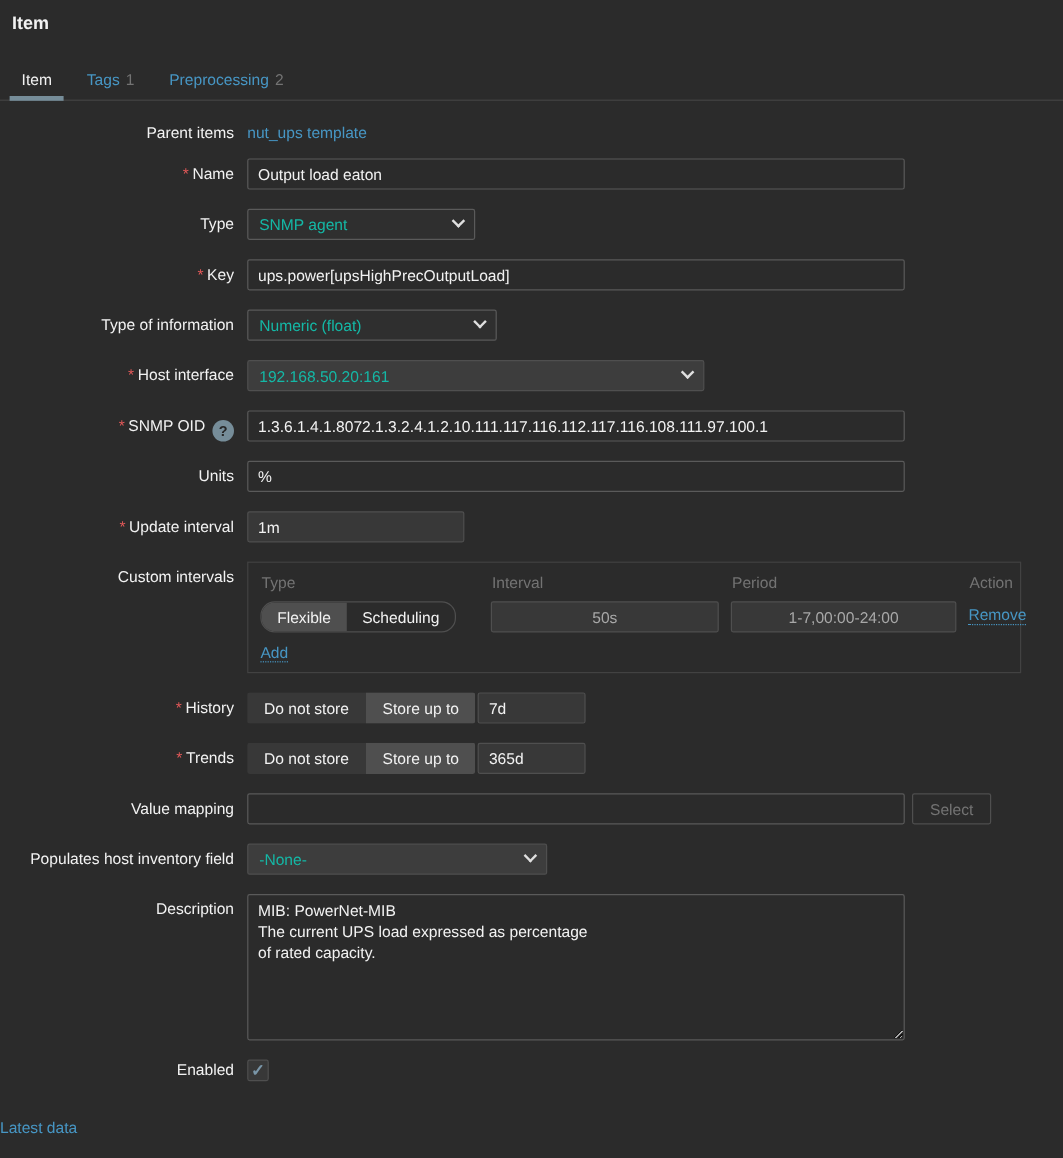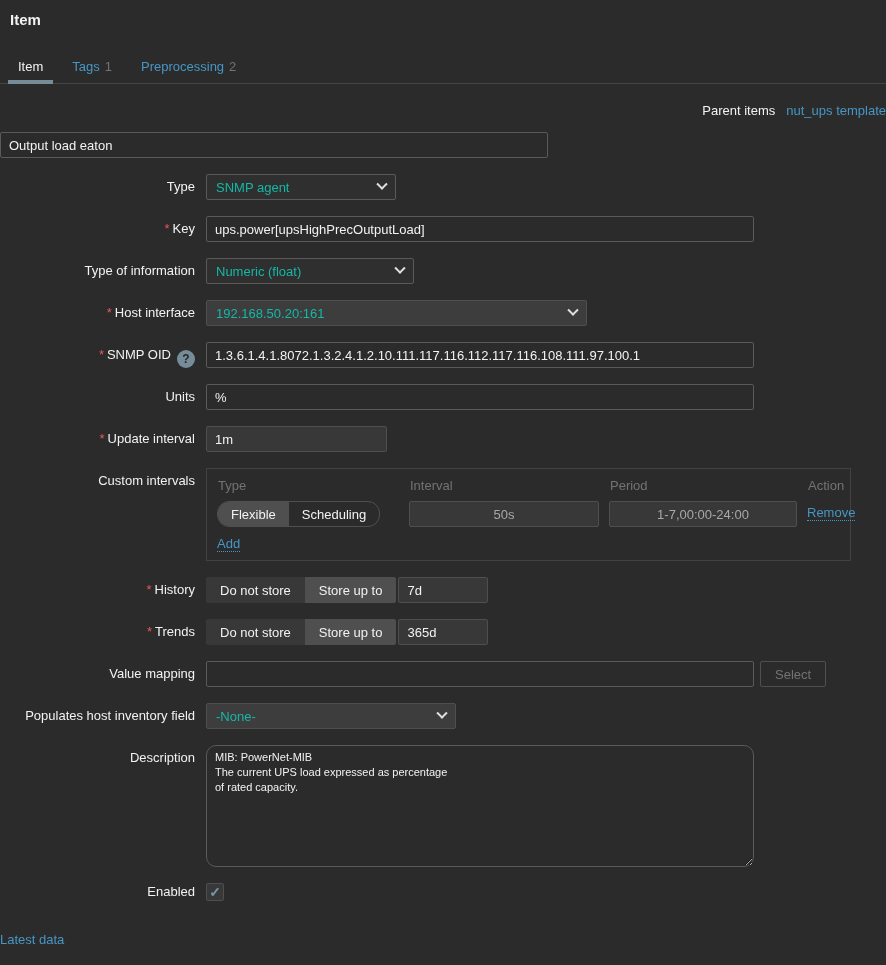--- a/index.html
+++ b/index.html
@@ -61,22 +61,22 @@
   
   .seg { display:inline-flex; height:26px; border-radius:2px; overflow:hidden; }
   .seg .opt { padding:0 14px; display:flex; align-items:center; background:#383838; color:#f2f2f2; cursor:default; }
   .seg .opt.on { background:#4f4f4f; }
 
   .btn { height:26px; padding:0 14px; margin-left:6px; background:transparent;
          border:1px solid #4f4f4f; border-radius:2px; color:#737373;
          font-family:"Liberation Sans",sans-serif; font-size:13px; cursor:default; }
 
   textarea.desc { width:548px; height:122px; background:#2b2b2b; border:1px solid #5a5a5a;
-         color:#f2f2f2; font-family:"Liberation Sans",sans-serif; font-size:11px;
-         padding:4px 8px; resize:vertical; line-height:1.35; border-radius:10px; }
+         color:#f2f2f2; font-family:"Liberation Sans",sans-serif; font-size:13px;
+         padding:4px 8px; resize:vertical; line-height:1.35; border-radius:2px; }
 
   .cbx { width:18px; height:18px; background:#383838; border:1px solid #4f4f4f; border-radius:2px;
          display:flex; align-items:center; justify-content:center; cursor:default; }
   .cbx .mark { color:#7a96a8; font-size:14px; font-weight:bold; line-height:1; }
 
   .w548 { width:548px; } .w190 { width:190px; } .w208 { width:208px; }
   .w381 { width:381px; } .w181 { width:181px; } .w250 { width:250px; }
   .w90  { width:90px; }  .w190i { width:190px; } .w188i { width:188px; }
 </style>
 </head>
@@ -91,28 +91,29 @@
   <div class="tab">
     <span>Tags</span><span class="count">1</span>
   </div>
   <div class="tab">
     <span>Preprocessing</span><span class="count">2</span>
   </div>
 </div>
 
 <div class="form">
 
-  <div class="row" style="margin-bottom:14px;justify-content:flex-end;">
+  <div class="row" style="margin-bottom:14px;">
     <div class="lbl" style="padding-top:2px;"><span>Parent items</span></div>
     <div class="ctl" style="padding-top:2px;">
       <a class="link">nut_ups template</a>
     </div>
   </div>
 
   <div class="row">
+    <div class="lbl"><span class="req">*</span><span>Name</span></div>
     <div class="ctl">
       <input class="tin w548" readonly="" value="Output load eaton" style="">
     </div>
   </div>
 
   <div class="row">
     <div class="lbl"><span>Type</span></div>
     <div class="ctl">
       <div class="sel w190">
         <span>SNMP agent</span>

